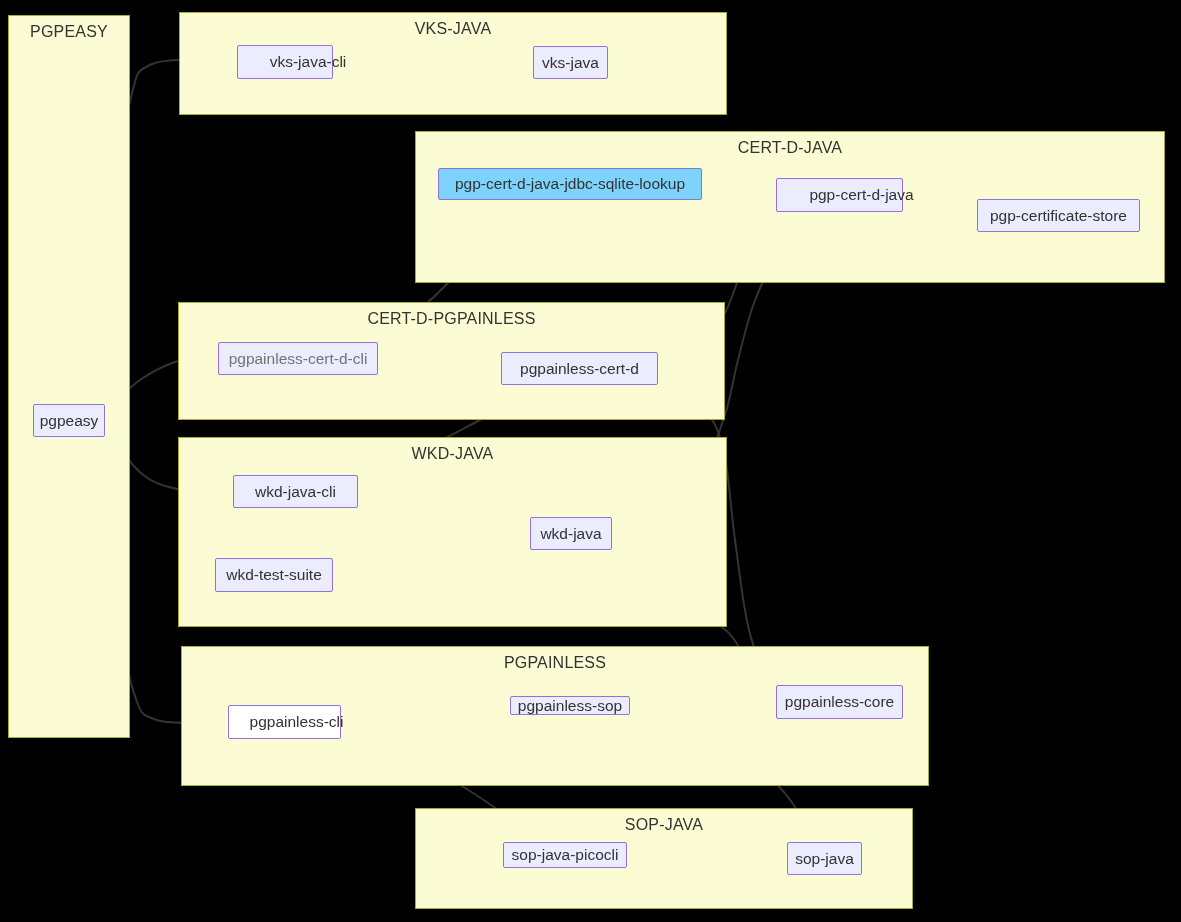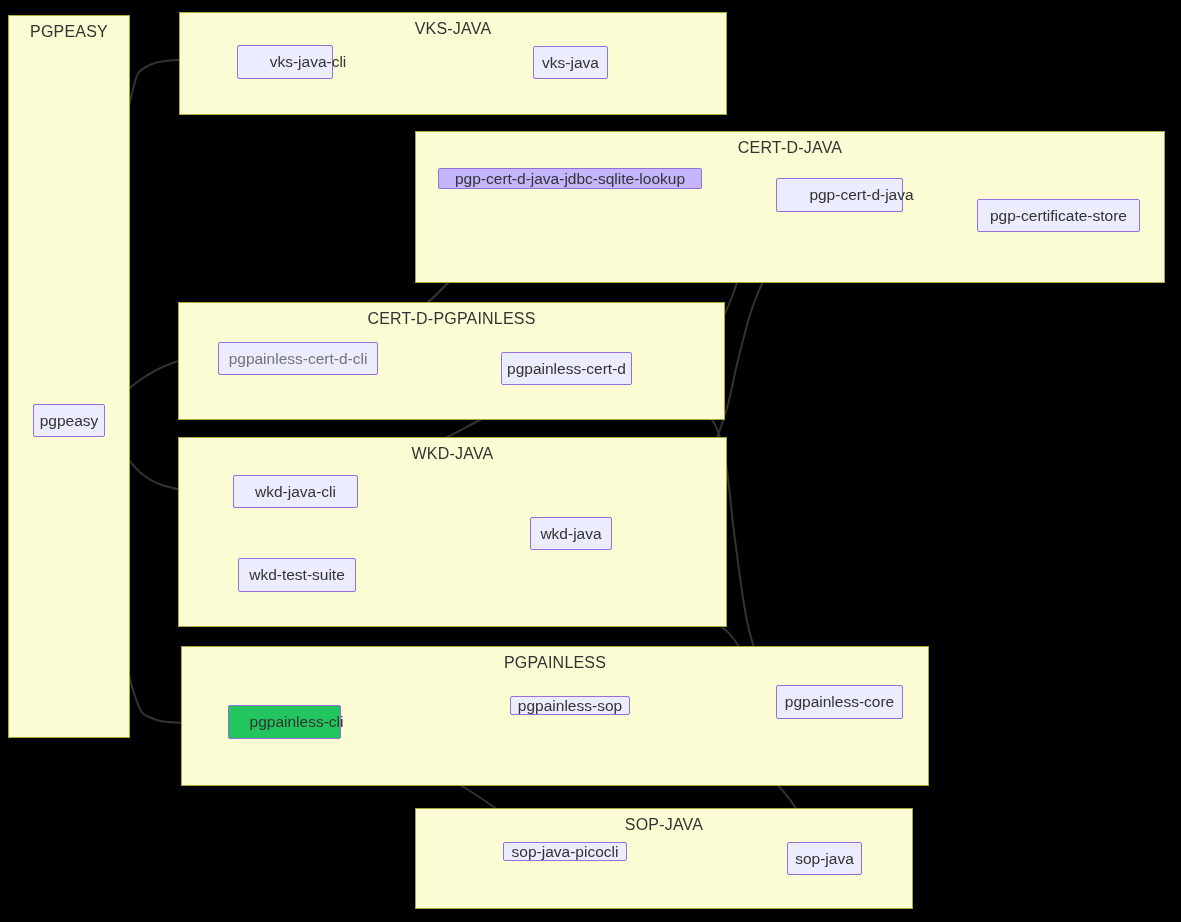--- a/index.html
+++ b/index.html
@@ -72,26 +72,26 @@
     </div>
     <div class="cluster" style="left: 181px; top: 646px; width: 748px; height: 140px; background: rgb(252, 252, 212); border-color: rgb(170, 170, 51);">
       <div class="cluster-label" style="color: rgb(51, 51, 51);">PGPAINLESS</div>
     </div>
     <div class="cluster" style="left: 415px; top: 808px; width: 498px; height: 101px; background: rgb(252, 252, 212); border-color: rgb(170, 170, 51);">
       <div class="cluster-label" style="color: rgb(51, 51, 51);">SOP-JAVA</div>
     </div>
     <div class="node" style="left: 33px; top: 404px; width: 72px; height: 33px; background: rgb(236, 236, 255); border-color: rgb(147, 112, 219); color: rgb(51, 51, 51);">pgpeasy</div>
     <div class="node" style="left: 237px; top: 45px; width: 96px; height: 34px; background: rgb(236, 236, 255); border-color: rgb(147, 112, 219); color: rgb(51, 51, 51); padding-left: 46px;">vks-java-cli</div>
     <div class="node" style="left: 533px; top: 46px; width: 75px; height: 33px; background: rgb(236, 236, 255); border-color: rgb(147, 112, 219); color: rgb(51, 51, 51);">vks-java</div>
-    <div class="node" style="left: 438px; top: 168px; width: 264px; height: 21px; background: #c4b5fd; border-color: rgb(147, 112, 219); color: rgb(51, 51, 51);">pgp-cert-d-java-jdbc-sqlite-lookup</div>
+    <div class="node" style="left: 438px; top: 168px; width: 264px; height: 32px; background: #7dd3fc; border-color: rgb(147, 112, 219); color: rgb(51, 51, 51);">pgp-cert-d-java-jdbc-sqlite-lookup</div>
     <div class="node" style="left: 776px; top: 178px; width: 127px; height: 34px; background: rgb(236, 236, 255); border-color: rgb(147, 112, 219); color: rgb(51, 51, 51); padding-left: 44px;">pgp-cert-d-java</div>
     <div class="node" style="left: 977px; top: 199px; width: 163px; height: 33px; background: rgb(236, 236, 255); border-color: rgb(147, 112, 219); color: rgb(51, 51, 51);">pgp-certificate-store</div>
     <div class="node" style="left: 205px; top: 342px; width: 160px; height: 33px; background: rgb(236, 236, 255); border-color: rgb(147, 112, 219); color: #737373; margin-left: 13px;">pgpainless-cert-d-cli</div>
-    <div class="node" style="left: 501px; top: 352px; width: 131px; height: 33px; background: rgb(236, 236, 255); border-color: rgb(147, 112, 219); color: rgb(51, 51, 51);">pgpainless-cert-d</div>
+    <div class="node" style="left: 501px; top: 352px; width: 157px; height: 33px; background: rgb(236, 236, 255); border-color: rgb(147, 112, 219); color: rgb(51, 51, 51);">pgpainless-cert-d</div>
     <div class="node" style="left: 233px; top: 475px; width: 125px; height: 33px; background: rgb(236, 236, 255); border-color: rgb(147, 112, 219); color: rgb(51, 51, 51);">wkd-java-cli</div>
     <div class="node" style="left: 530px; top: 517px; width: 82px; height: 33px; background: rgb(236, 236, 255); border-color: rgb(147, 112, 219); color: rgb(51, 51, 51);">wkd-java</div>
-    <div class="node" style="left: 238px; top: 558px; width: 118px; height: 34px; background: rgb(236, 236, 255); border-color: rgb(147, 112, 219); color: rgb(51, 51, 51);">wkd-test-suite</div>
-    <div class="node" style="left: 228px; top: 705px; width: 113px; height: 34px; background: #22c55e; border-color: rgb(147, 112, 219); color: rgb(51, 51, 51); padding-left: 24px;">pgpainless-cli</div>
+    <div class="node" style="left: 215px; top: 558px; width: 118px; height: 34px; background: rgb(236, 236, 255); border-color: rgb(147, 112, 219); color: rgb(51, 51, 51);">wkd-test-suite</div>
+    <div class="node" style="left: 228px; top: 705px; width: 113px; height: 34px; background: #ffffff; border-color: rgb(147, 112, 219); color: rgb(51, 51, 51); padding-left: 24px;">pgpainless-cli</div>
     <div class="node" style="left: 510px; top: 696px; width: 120px; height: 19px; background: rgb(236, 236, 255); border-color: rgb(147, 112, 219); color: rgb(51, 51, 51);">pgpainless-sop</div>
     <div class="node" style="left: 776px; top: 685px; width: 127px; height: 34px; background: rgb(236, 236, 255); border-color: rgb(147, 112, 219); color: rgb(51, 51, 51);">pgpainless-core</div>
-    <div class="node" style="left: 503px; top: 842px; width: 124px; height: 19px; background: rgb(236, 236, 255); border-color: rgb(147, 112, 219); color: rgb(51, 51, 51); text-align: center;">sop-java-picocli</div>
+    <div class="node" style="left: 503px; top: 842px; width: 124px; height: 26px; background: rgb(236, 236, 255); border-color: rgb(147, 112, 219); color: rgb(51, 51, 51); text-align: center;">sop-java-picocli</div>
     <div class="node" style="left: 787px; top: 842px; width: 75px; height: 33px; background: rgb(236, 236, 255); border-color: rgb(147, 112, 219); color: rgb(51, 51, 51);">sop-java</div>
   </div>
 
 </body></html>

